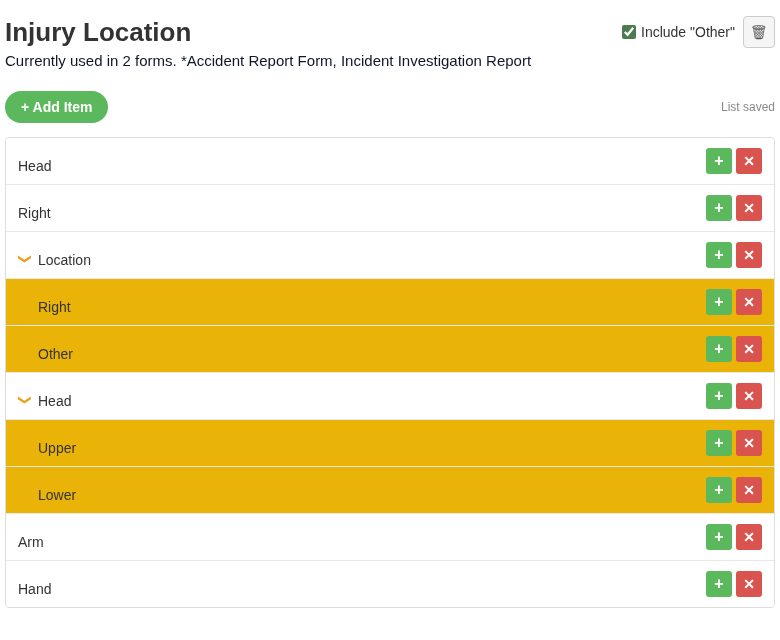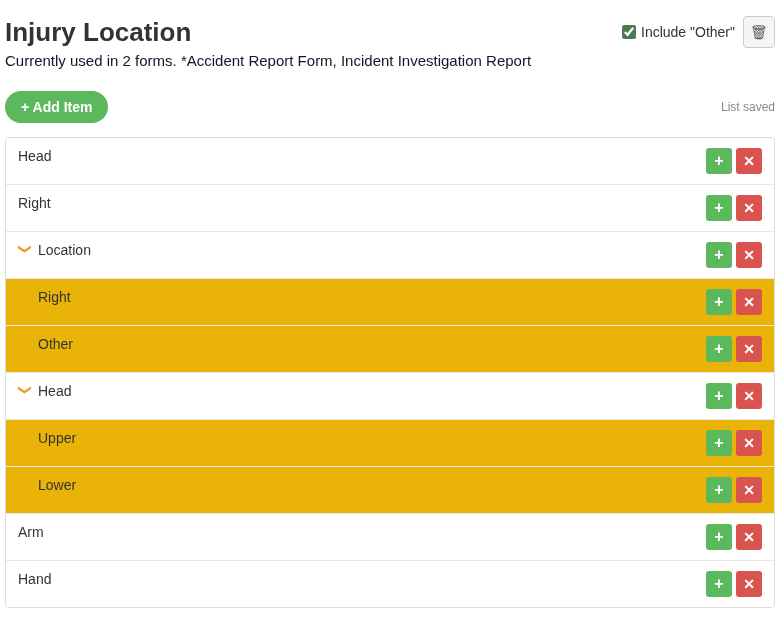--- a/index.html
+++ b/index.html
@@ -87,21 +87,21 @@
       font-size: 12px;
       color: #888;
     }
     .list-container {
       border: 1px solid #ddd;
       border-radius: 4px;
       overflow: hidden;
     }
     .list-item {
       display: flex;
-      align-items: flex-start;
+      align-items: flex-end;
       justify-content: space-between;
       padding: 10px 12px;
       border-bottom: 1px solid #e8e8e8;
       background: #fff;
     }
     .list-item:last-child {
       border-bottom: none;
     }
     .list-item.indented {
       padding-left: 32px;

